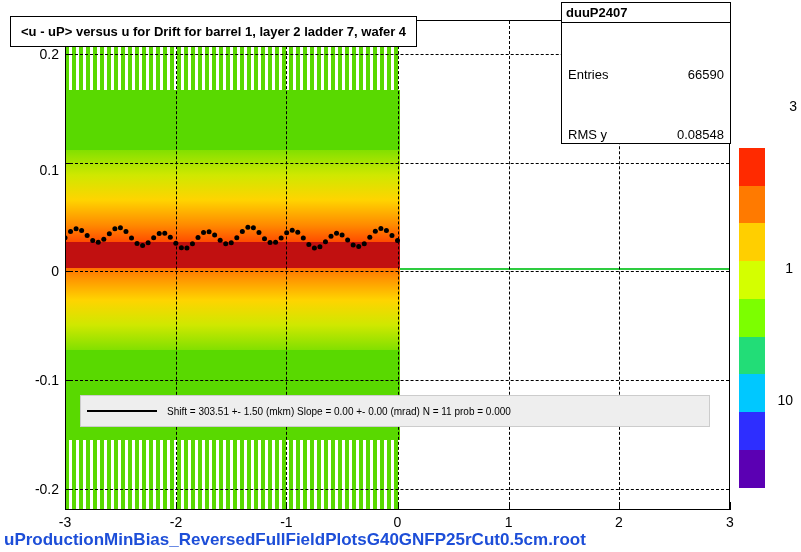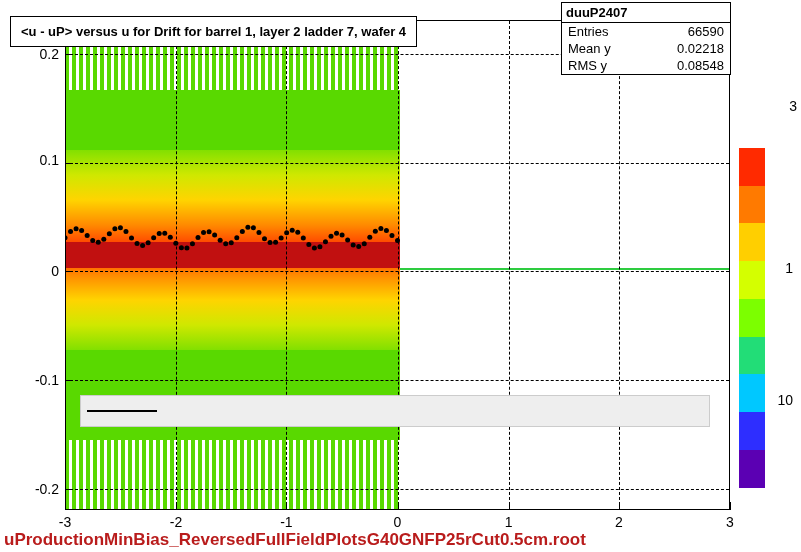--- a/index.html
+++ b/index.html
@@ -1,55 +1,51 @@
 <!DOCTYPE html>
 <html><head>
 <meta charset="utf-8">
 <style>
   * { margin: 0; padding: 0; box-sizing: border-box; }
   body { font-family: Arial, Helvetica, sans-serif; background: #fff; width: 801px; height: 552px; position: relative; overflow: hidden; }
   .title-box { position: absolute; left: 10px; top: 16px; border: 1px solid #000; padding: 7px 10px; font-size: 13px; font-weight: bold; background: #fff; z-index: 20; }
   .stats-box { position: absolute; right: 70px; top: 2px; width: 170px; border: 1px solid #000; background: #fff; font-size: 13px; z-index: 20; }
   .stats-title { font-weight: bold; padding: 2px 4px; border-bottom: 1px solid #000; }
-  .stats-row { display: flex; justify-content: space-between; padding: 1px 6px; }
+  .stats-row { display: flex; justify-content: space-between; padding: 1px 6px; margin-top: 43px; }
   .stats-row > span:last-child { font-weight: normal; }
   .axes { position: absolute; left: 65px; top: 20px; width: 665px; height: 490px; border-top: 1px solid #000; border-right: 1px solid #000; z-index: 15; }
   .axes-inner { position: absolute; left: 0; bottom: 0; width: 100%; height: 100%; border-left: 1px solid #000; border-bottom: 1px solid #000; }
   .y-tick { position: absolute; right: 100%; font-size: 14px; transform: translateY(-50%); padding-right: 6px; }
   .x-tick { position: absolute; top: 100%; font-size: 14px; transform: translateX(-50%); padding-top: 4px; }
   .gridline-h { position: absolute; left: 0; width: 100%; border-top: 1px dashed #000; }
   .gridline-v { position: absolute; top: 0; height: 100%; border-left: 1px dashed #000; }
   .tick-mark-h { position: absolute; width: 8px; height: 1px; background: #000; }
   .tick-mark-v { position: absolute; width: 1px; height: 8px; background: #000; }
   .heatmap { position: absolute; left: 65px; top: 20px; width: 665px; height: 490px; z-index: 1; overflow: hidden; }
   .hm-band { position: absolute; width: 335px; left: 0; }
   .profile-line { position: absolute; left: 65px; top: 20px; width: 665px; height: 490px; z-index: 10; pointer-events: none; }
   .green-line { position: absolute; height: 2px; background: #2ecc40; }
   .fit-legend { position: absolute; left: 80px; width: 630px; background: #eee; border: 1px solid #ccc; font-size: 10px; padding: 3px 6px; display: flex; align-items: center; gap: 10px; z-index: 18; height: 32px; }
   .fit-line-sample { width: 70px; height: 2px; background: #000; }
-  .footer { position: absolute; left: 0; bottom: 2px; width: 100%; text-align: left; padding-left: 4px; font-size: 17px; font-weight: bold; z-index: 25; color: #b91c1c; }
+  .footer { position: absolute; left: 0; bottom: 2px; width: 100%; text-align: left; padding-left: 4px; font-size: 17px; font-weight: bold; z-index: 25; color: #1d4ed8; }
   .colorbar { position: absolute; right: 36px; width: 26px; z-index: 12; }
   .colorbar-seg { width: 100%; }
   .cb-tick { position: absolute; right: 8px; font-size: 14px; transform: translateY(-50%); z-index: 14; }
   .right-top-3 { position: absolute; right: 4px; top: 98px; font-size: 14px; }
 </style>
 </head>
 <body>
 
 <div class="title-box">&lt;u - uP&gt;       versus    u for Drift for barrel 1, layer 2 ladder 7, wafer 4</div>
 
 <div class="stats-box">
   <div class="stats-title">duuP2407</div>
   <div class="stats-row">
       <span>Entries</span>
       <span>66590</span>
-    </div>
-  <div class="stats-row">
-      <span>Mean y</span>
-      <span>0.02218</span>
     </div>
   <div class="stats-row">
       <span>RMS y</span>
       <span>0.08548</span>
     </div>
 </div>
 
 <span class="right-top-3">3</span>
 
 <div class="heatmap">
@@ -127,29 +123,30 @@
       <circle cx="321.4166666666667" cy="210.44701077979113" r="2.5"></circle>
       <circle cx="326.95833333333337" cy="215.60215375790077" r="2.5"></circle>
       <circle cx="332.5" cy="220.55084634279407" r="2.5"></circle>
     </g>
 </svg>
 
 <div class="green-line" style="left:397px; width:333px; top:268px;"></div>
 
 <div class="fit-legend" style="top:395px;">
   <div class="fit-line-sample"></div>
+  <span>Shift =    303.51 +- 1.50 (mkm) Slope =     0.00 +- 0.00 (mrad)  N = 11 prob = 0.000</span>
 </div>
 
 <div class="axes">
   <div class="axes-inner"></div>
 
 <div class="y-tick" style="top: 32.83px;">0.2</div>
     <div class="gridline-h" style="top: 32.83px;"></div>
     <div class="tick-mark-h" style="left: 0px; top: 32.83px;"></div>
-    <div class="y-tick" style="top: 139px;">0.1</div>
+    <div class="y-tick" style="top: 149px;">0.1</div>
     <div class="gridline-h" style="top: 141.61px;"></div>
     <div class="tick-mark-h" style="left: 0px; top: 141.61px;"></div>
     <div class="y-tick" style="top: 250.39px;">0</div>
     <div class="gridline-h" style="top: 250.39px;"></div>
     <div class="tick-mark-h" style="left: 0px; top: 250.39px;"></div>
     <div class="y-tick" style="top: 359.17px;">-0.1</div>
     <div class="gridline-h" style="top: 359.17px;"></div>
     <div class="tick-mark-h" style="left: 0px; top: 359.17px;"></div>
     <div class="y-tick" style="top: 468.44px;">-0.2</div>
     <div class="gridline-h" style="top: 468.44px;"></div>

